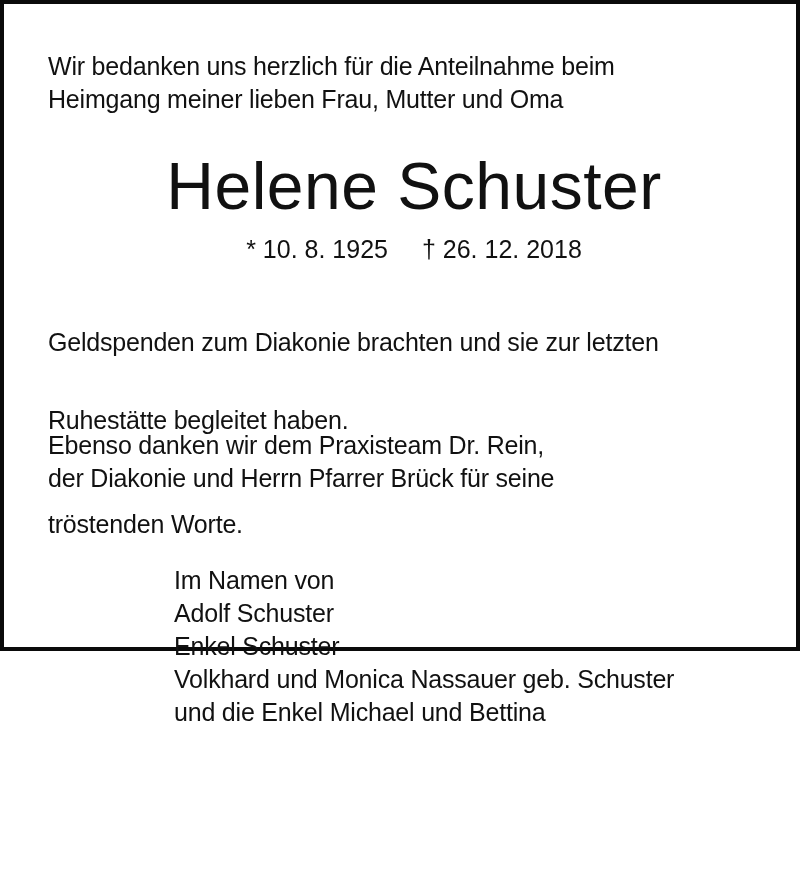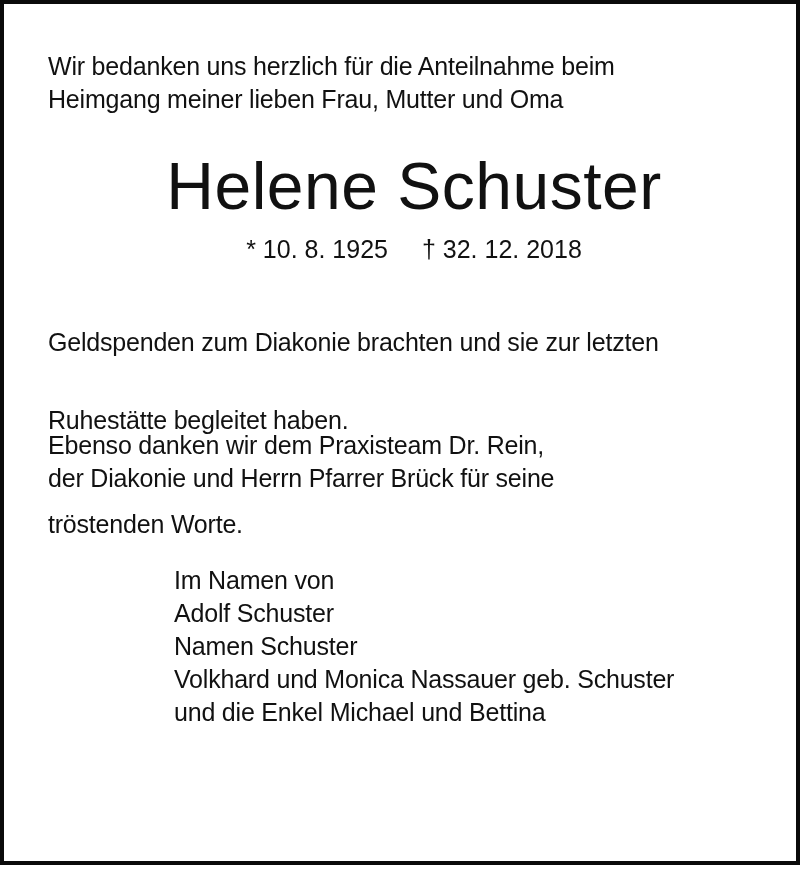--- a/index.html
+++ b/index.html
@@ -1,18 +1,18 @@
 <!DOCTYPE html>
 <html><head>
 <meta charset="utf-8">
 <style>
   html, body { margin: 0; padding: 0; background: #ffffff; }
   body { width: 800px; height: 871px; position: relative; overflow: hidden; }
   .frame {
-    position: absolute; left: 0; top: 0; width: 800px; height: 865px;
+    position: absolute; left: 0; top: 0; width: 800px; height: 651px;
     box-sizing: border-box; border: 4px solid #0a0a0a; background: #ffffff;
   }
   .txt {
     position: absolute; font-family: "Liberation Sans", sans-serif;
     color: #111111; white-space: nowrap; font-weight: normal;
   }
   .body-line { font-size: 25px; line-height: 33px; letter-spacing: -0.2px; }
   .left { left: 44px; }
   .sig { left: 170px; }
   .title {
@@ -29,30 +29,30 @@
 <body>
 
 <div class="frame">
 
   <div class="txt body-line left" style="top:46px;">Wir bedanken uns herzlich für die Anteilnahme beim</div>
   <div class="txt body-line left" style="top:79px;">Heimgang meiner lieben Frau, Mutter und Oma</div>
 
   <div class="txt title" style="top:142px;">Helene Schuster</div>
 
   <div class="txt dates" style="top:229px;">
-    <span>* 10. 8. 1925</span><span class="gap"></span><span>† 32. 12. 2018</span>
+    <span>* 10. 8. 1925</span><span class="gap"></span><span>† 26. 12. 2018</span>
   </div>
 
   <div class="txt body-line left" style="top:322px;">Geldspenden zum Diakonie brachten und sie zur letzten</div>
   <div class="txt body-line left" style="top:355px;margin-top:45px;">Ruhestätte begleitet haben.</div>
 
   <div class="txt body-line left" style="top:425px;">Ebenso danken wir dem Praxisteam Dr. Rein,</div>
   <div class="txt body-line left" style="top:458px;">der Diakonie und Herrn Pfarrer Brück für seine</div>
   <div class="txt body-line left" style="top:491px;margin-top:13px;">tröstenden Worte.</div>
 
   <div class="txt body-line sig" style="top:560px;">Im Namen von</div>
   <div class="txt body-line sig" style="top:593px;">Adolf Schuster</div>
-  <div class="txt body-line sig" style="top:626px;">Namen Schuster</div>
+  <div class="txt body-line sig" style="top:626px;">Enkel Schuster</div>
   <div class="txt body-line sig" style="top:659px;">Volkhard und Monica Nassauer geb. Schuster</div>
   <div class="txt body-line sig" style="top:692px;">und die Enkel Michael und Bettina</div>
 
 
 </div>
 
 </body></html>

